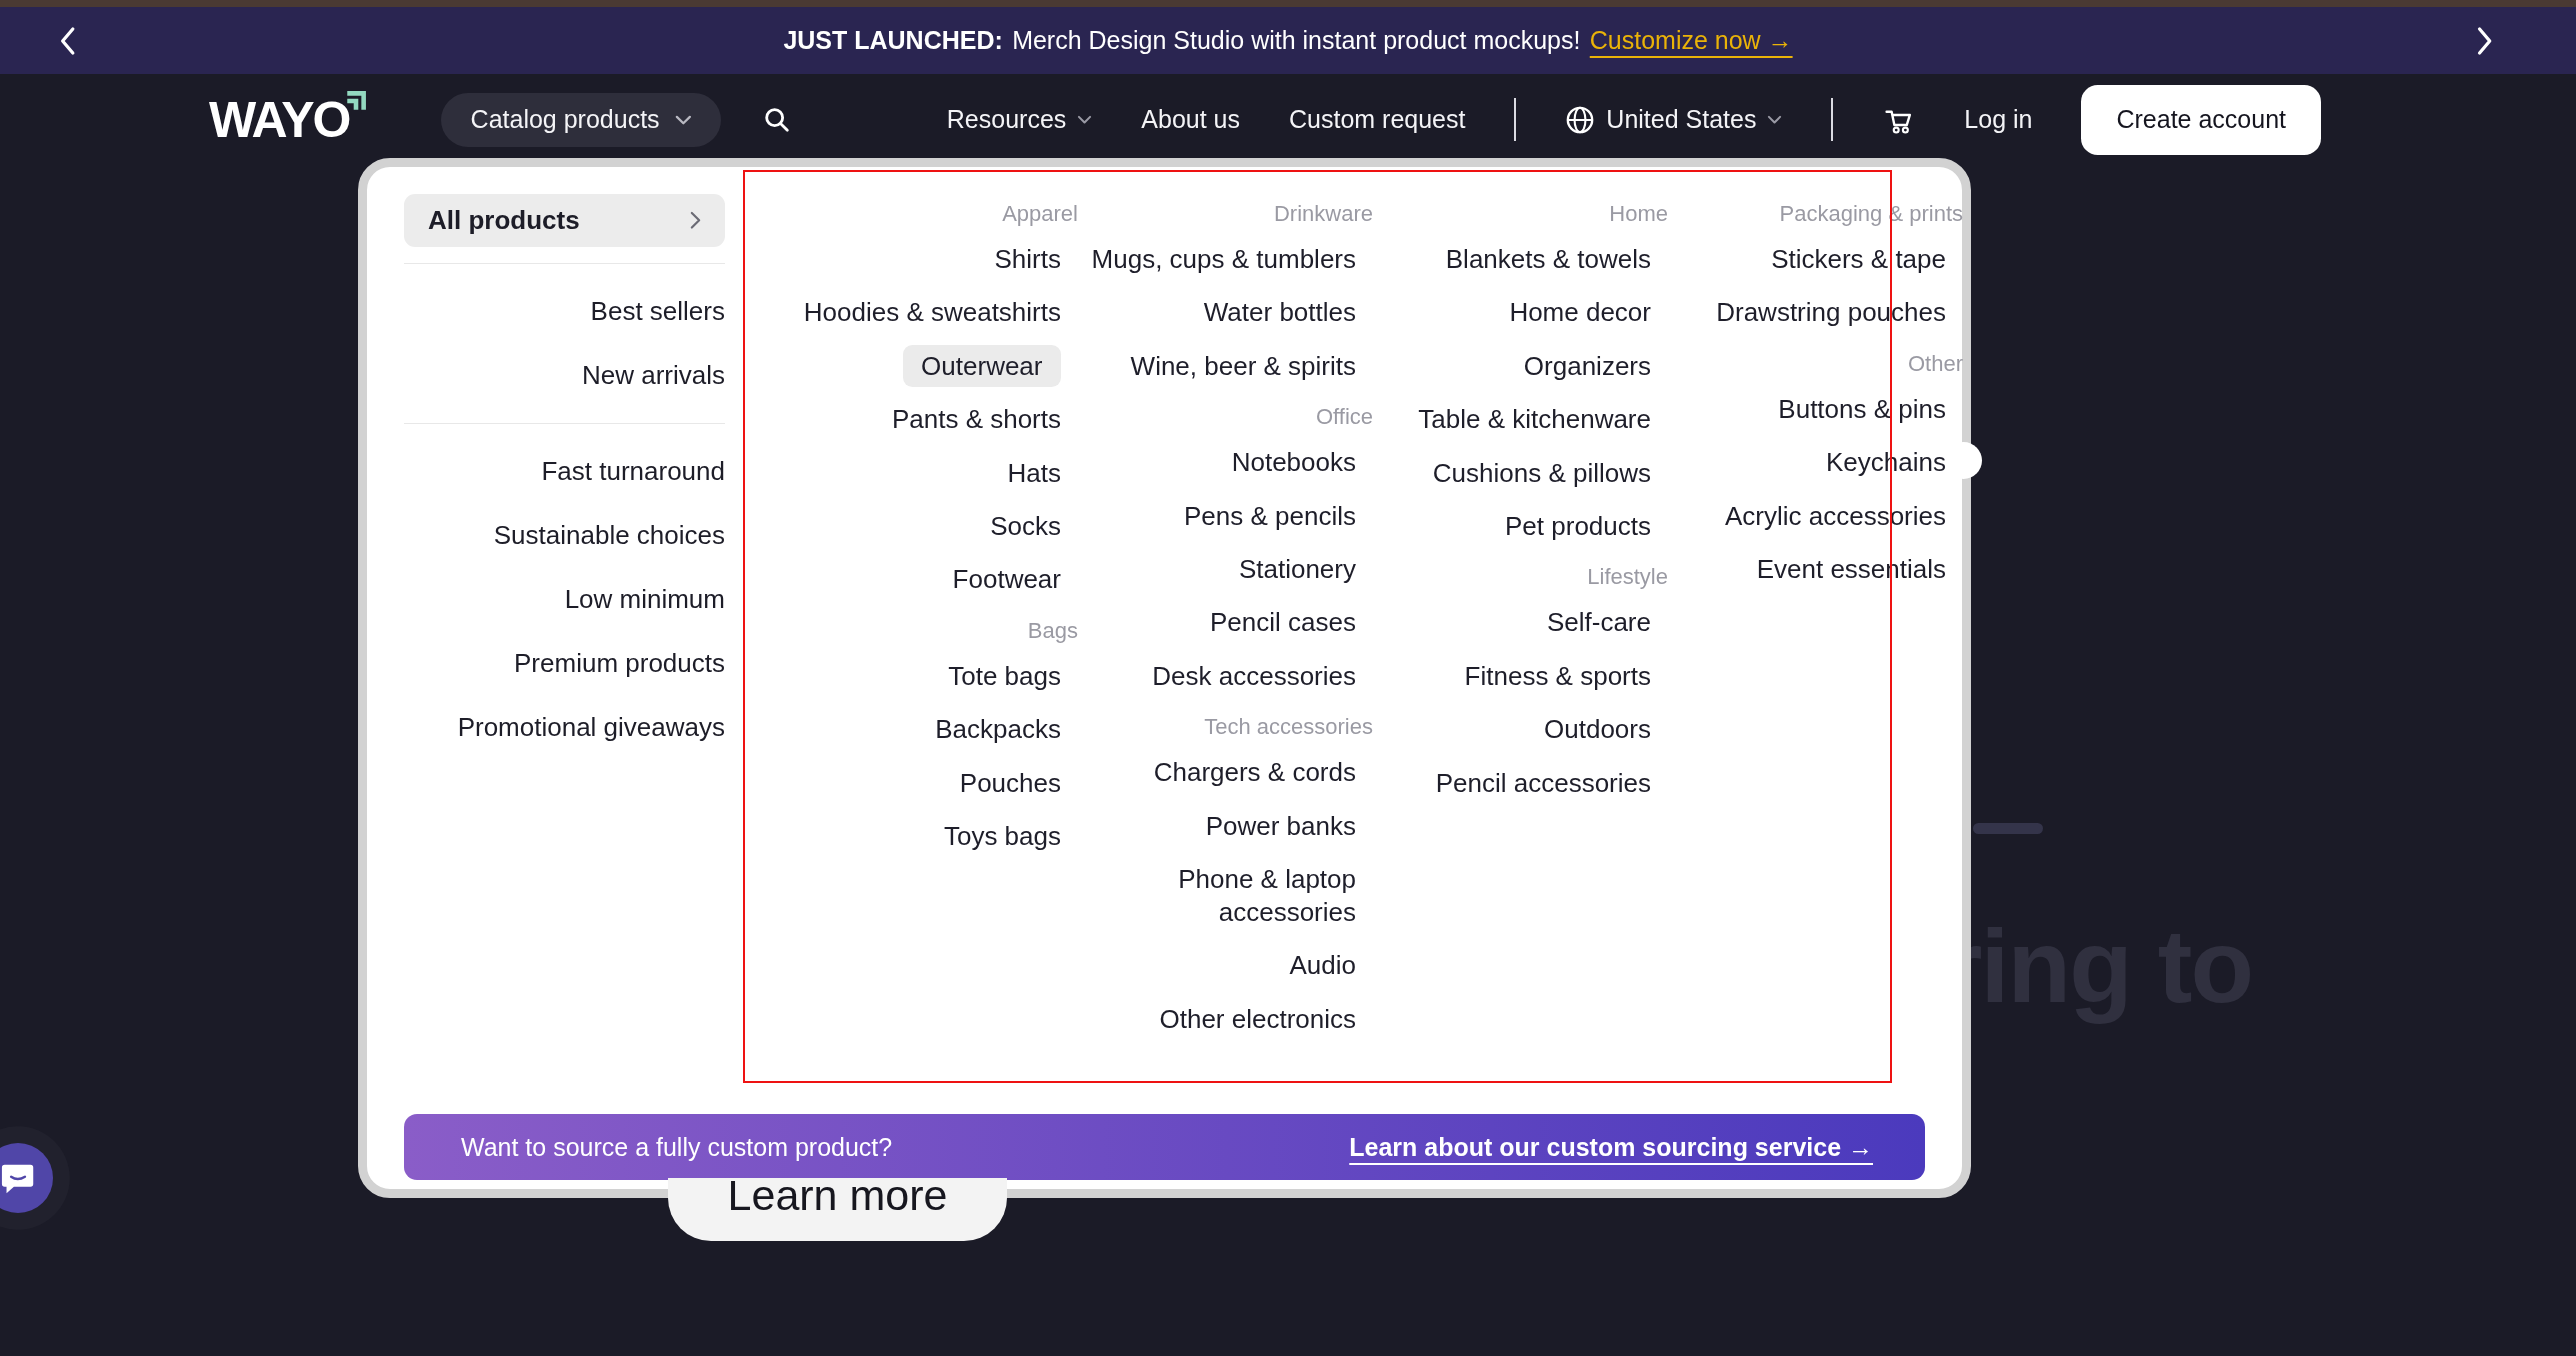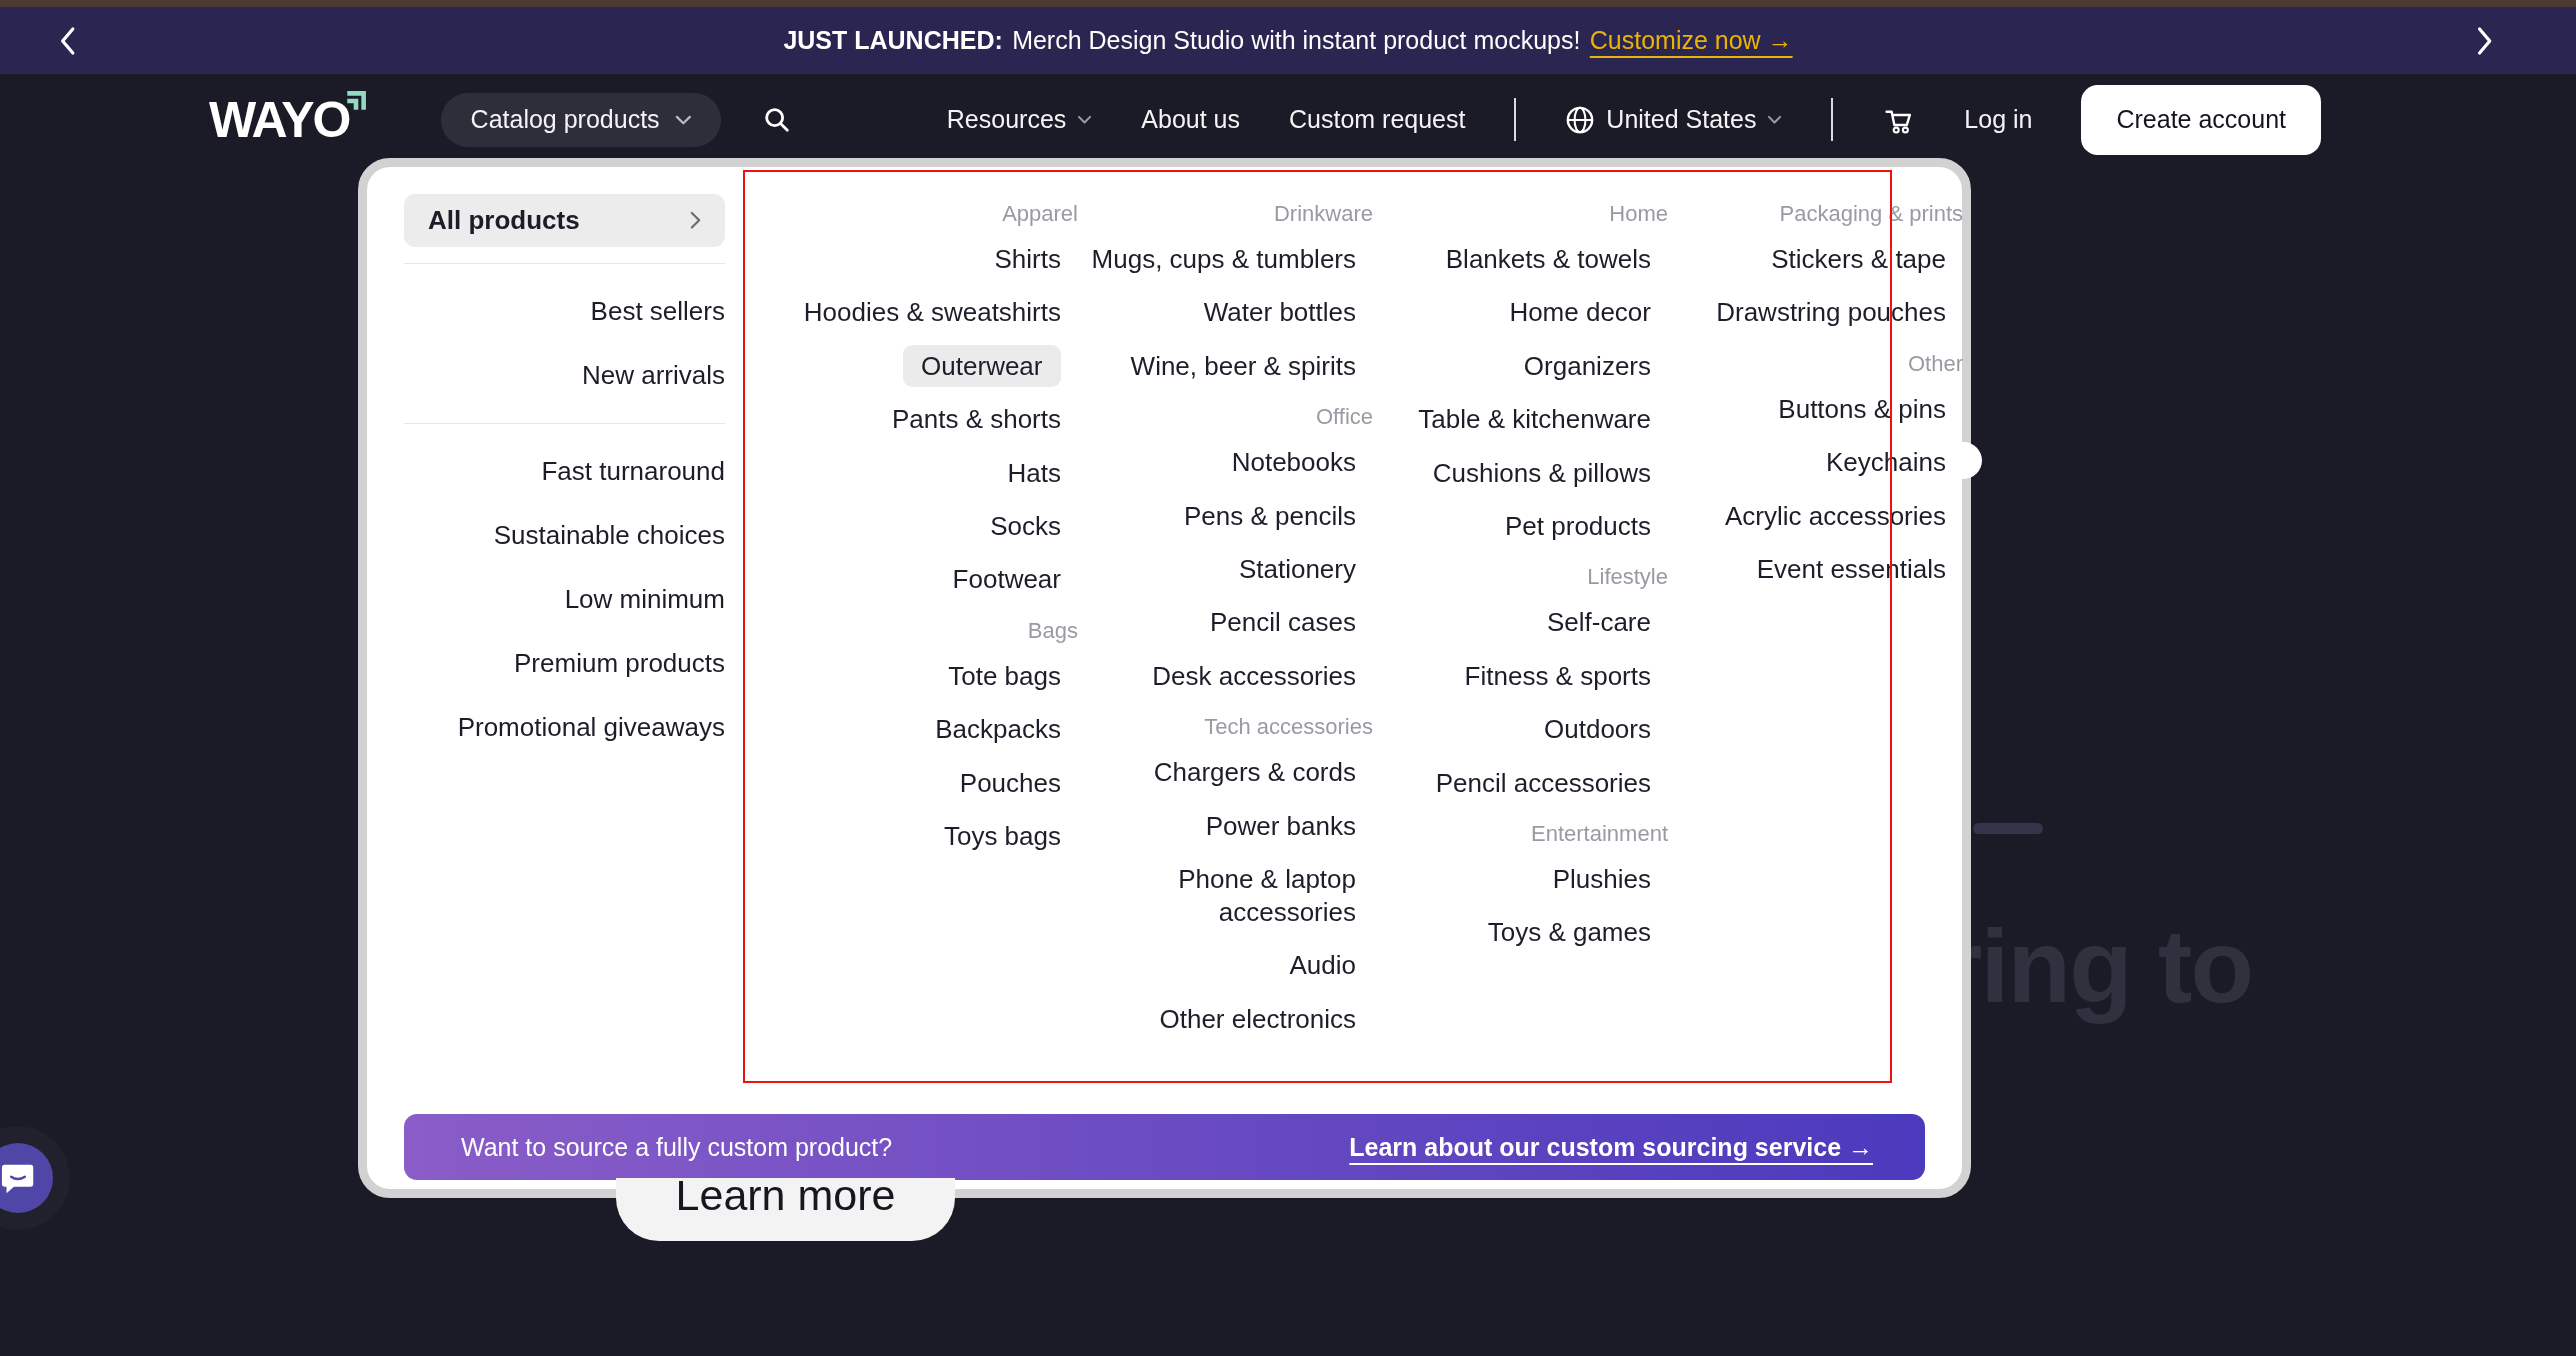--- a/index.html
+++ b/index.html
@@ -45,21 +45,21 @@
     padding:0 35px; font-size:25px; font-weight:500; font-family:inherit; cursor:pointer;
   }
 
   
   .hero-dash { position:absolute; left:1973px; top:823px; width:70px; height:11px; background:#34344a; border-radius:5.6px; z-index:1; }
   .hero-frag {
     position:absolute; left:1942px; top:907px; font-size:104px; font-weight:700;
     color:#30303f; letter-spacing:-1.9px; z-index:1; white-space:nowrap;
   }
   .learn-more {
-    position:absolute; left:616px; top:1178px; width:339px; height:63px;
+    position:absolute; left:668px; top:1178px; width:339px; height:63px;
     background:#f3f3f3; border-radius:0 0 43px 43px; overflow:hidden; z-index:5;
     text-align:center; cursor:pointer;
   }
   .learn-more span { display:block; margin-top:-11px; font-size:43px; line-height:56px; color:#17171f; }
 
   .chat-fab {
     position:absolute; left:-16.7px; top:1143px; width:70px; height:70px; border-radius:50%;
     background: var(--chat, #5046a8); z-index:6; display:flex; align-items:center; justify-content:center;
     box-shadow:0 0 0 16.7px rgba(130,130,160,0.06); cursor:pointer;
   }
@@ -282,25 +282,20 @@
           <div class="mi">Cushions &amp; pillows</div>
           <div class="mi">Pet products</div>
         </div>
         <div class="sec">
           <div class="sec-title">Lifestyle</div>
           <div class="mi">Self-care</div>
           <div class="mi">Fitness &amp; sports</div>
           <div class="mi">Outdoors</div>
           <div class="mi">Pencil accessories</div>
         </div>
-        <div class="sec">
-          <div class="sec-title">Entertainment</div>
-          <div class="mi">Plushies</div>
-          <div class="mi">Toys &amp; games</div>
-        </div>
       </div>
       <div class="col">
         <div class="sec">
           <div class="sec-title">Packaging &amp; prints</div>
           <div class="mi">Stickers &amp; tape</div>
           <div class="mi">Drawstring pouches</div>
         </div>
         <div class="sec">
           <div class="sec-title">Other</div>
           <div class="mi">Buttons &amp; pins</div>

